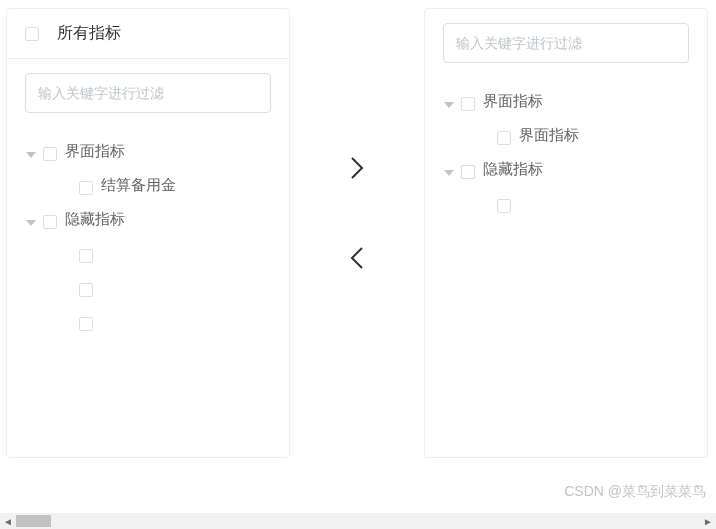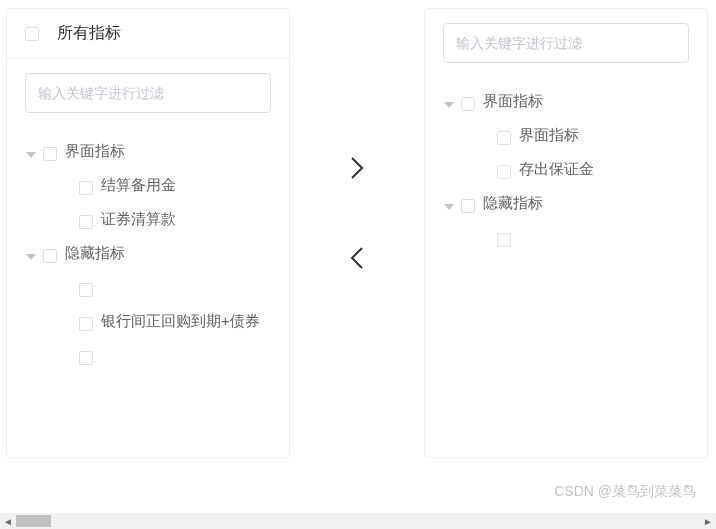--- a/index.html
+++ b/index.html
@@ -106,21 +106,21 @@
       height: 40px;
       display: flex;
       align-items: center;
       justify-content: center;
       cursor: pointer;
       color: #303133;
     }
     .transfer-btn svg { width: 14px; height: 24px; stroke: #303133; stroke-width: 2; fill: none; }
     .watermark {
       position: absolute;
-      right: 20px;
+      right: 10px;
       bottom: 28px;
       color: #b4b4b4;
       font-size: 14px;
       opacity: 0.8;
     }
     .scrollbar {
       position: absolute;
       left: 0;
       bottom: 0;
       width: 100%;
@@ -177,43 +177,37 @@
               </svg>
             </span>
           <span class="checkbox"></span>
           <span class="node-label">界面指标</span>
         </div>
         <div class="tree-node level-1">
           <span class="caret-placeholder"></span>
           <span class="checkbox"></span>
           <span class="node-label">结算备用金</span>
         </div>
-        <div class="tree-node level-1">
-          <span class="caret-placeholder"></span>
-          <span class="checkbox"></span>
-          <span class="node-label">证券清算款</span>
-        </div>
 
         <div class="tree-node level-0">
           <span class="caret">
               <svg viewBox="0 0 10 10">
                 <path d="M0 2 L5 8 L10 2 Z"></path>
               </svg>
             </span>
           <span class="checkbox"></span>
           <span class="node-label">隐藏指标</span>
         </div>
         <div class="tree-node level-1">
           <span class="caret-placeholder"></span>
           <span class="checkbox"></span>
         </div>
         <div class="tree-node level-1">
           <span class="caret-placeholder"></span>
           <span class="checkbox"></span>
-          <span class="node-label">银行间正回购到期+债券</span>
         </div>
         <div class="tree-node level-1">
           <span class="caret-placeholder"></span>
           <span class="checkbox"></span>
         </div>
 
       </div>
     </div>
   </div>
 
@@ -242,25 +236,20 @@
               </svg>
             </span>
           <span class="checkbox"></span>
           <span class="node-label">界面指标</span>
         </div>
         <div class="tree-node level-1">
           <span class="caret-placeholder"></span>
           <span class="checkbox"></span>
           <span class="node-label">界面指标</span>
         </div>
-        <div class="tree-node level-1">
-          <span class="caret-placeholder"></span>
-          <span class="checkbox"></span>
-          <span class="node-label">存出保证金</span>
-        </div>
 
         <div class="tree-node level-0">
           <span class="caret">
               <svg viewBox="0 0 10 10">
                 <path d="M0 2 L5 8 L10 2 Z"></path>
               </svg>
             </span>
           <span class="checkbox"></span>
           <span class="node-label">隐藏指标</span>
         </div>

